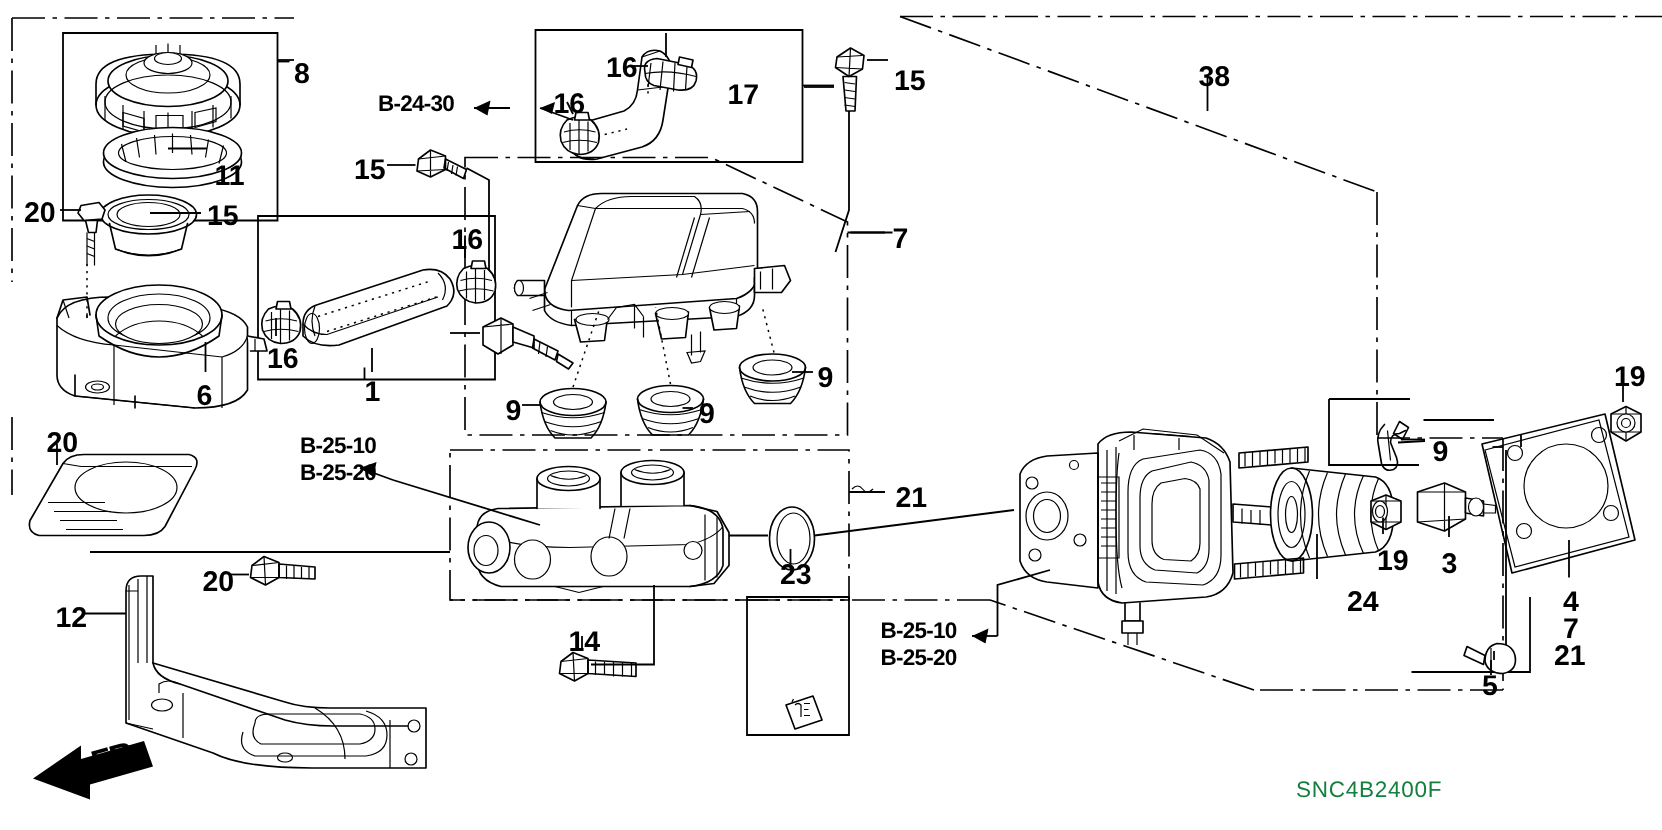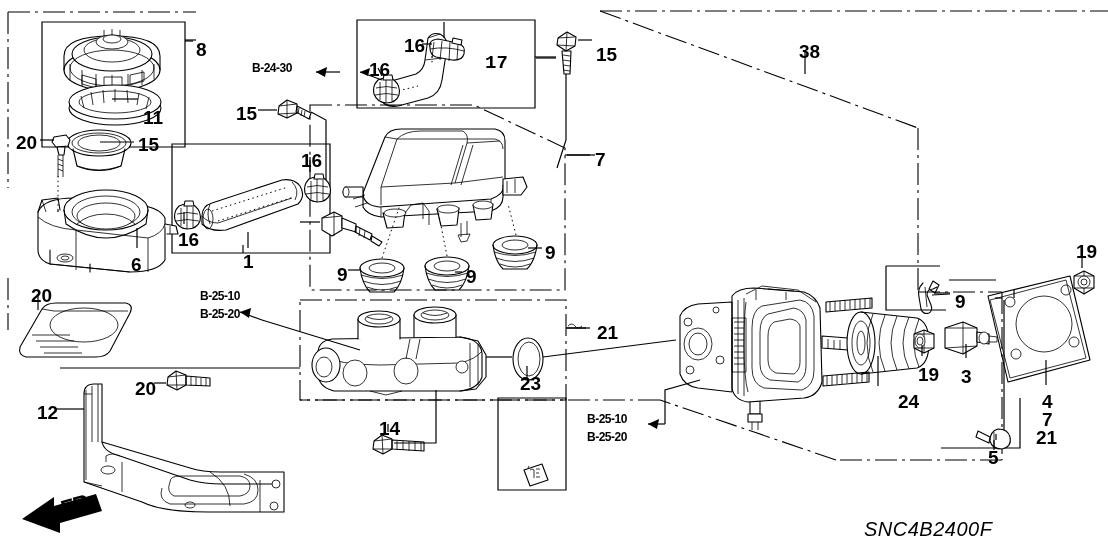--- a/index.html
+++ b/index.html
@@ -4,24 +4,24 @@
 <style>
   html,body{margin:0;padding:0;background:#ffffff;}
   body{width:1108px;height:553px;overflow:hidden;
        font-family:"Liberation Sans", sans-serif;}
   #stage{position:relative;width:1108px;height:553px;background:#fff;}
   svg.layer{position:absolute;left:0;top:0;width:1108px;height:553px;}
   .lbl{position:absolute;font-family:"Liberation Sans",sans-serif;
        font-size:19px;font-weight:700;color:#000;white-space:nowrap;
        line-height:1;letter-spacing:0px;}
   .ref{position:absolute;font-family:"Liberation Sans",sans-serif;
-       font-size:12px;font-weight:bold;color:#000;white-space:nowrap;
+       font-size:15px;font-weight:bold;color:#000;white-space:nowrap;
        line-height:1.05;letter-spacing:-0.5px;}
   .partno{position:absolute;font-family:"Liberation Sans",sans-serif;
-       font-size:20px;font-weight:normal;color:#000000;letter-spacing:0.5px;font-style:italic;}
+       font-size:15px;font-weight:normal;color:#15803d;letter-spacing:0.5px;}
   .frtxt{position:absolute;font-family:"Liberation Sans",sans-serif;
        font-size:22px;font-weight:900;color:#000;
        transform:rotate(-16deg);transform-origin:left top;letter-spacing:-1px;}
 </style>
 </head>
 <body>
 
 <div id="stage">
 
   <svg class="layer" viewBox="0 0 1108 553">
@@ -576,21 +576,21 @@
       <div class="lbl" style="left: 143px; top: 108px;">11</div>
       <div class="lbl" style="left: 16px; top: 133px;">20</div>
       <div class="lbl" style="left: 138px; top: 135px;">15</div>
       <div class="lbl" style="left: 236px; top: 104px;">15</div>
       <div class="lbl" style="left: 301px; top: 151px;">16</div>
       <div class="lbl" style="left: 178px; top: 230px;">16</div>
       <div class="lbl" style="left: 131px; top: 255px;">6</div>
       <div class="lbl" style="left: 243px; top: 252px;">1</div>
       <div class="lbl" style="left: 404px; top: 36px;">16</div>
       <div class="lbl" style="left: 369px; top: 60px;">16</div>
-      <div class="lbl" style="left: 485px; top: 54px; font-family: Liberation Mono, monospace;">17</div>
+      <div class="lbl" style="left: 485px; top: 54px;">17</div>
       <div class="lbl" style="left: 596px; top: 45px;">15</div>
       <div class="lbl" style="left: 595px; top: 150px;">7</div>
       <div class="lbl" style="left: 799px; top: 42px;">38</div>
       <div class="lbl" style="left: 545px; top: 243px;">9</div>
       <div class="lbl" style="left: 337px; top: 265px;">9</div>
       <div class="lbl" style="left: 466px; top: 267px;">9</div>
       <div class="lbl" style="left: 31px; top: 286px;">20</div>
       <div class="lbl" style="left: 597px; top: 323px;">21</div>
       <div class="lbl" style="left: 520px; top: 374px;">23</div>
       <div class="lbl" style="left: 955px; top: 292px;">9</div>

